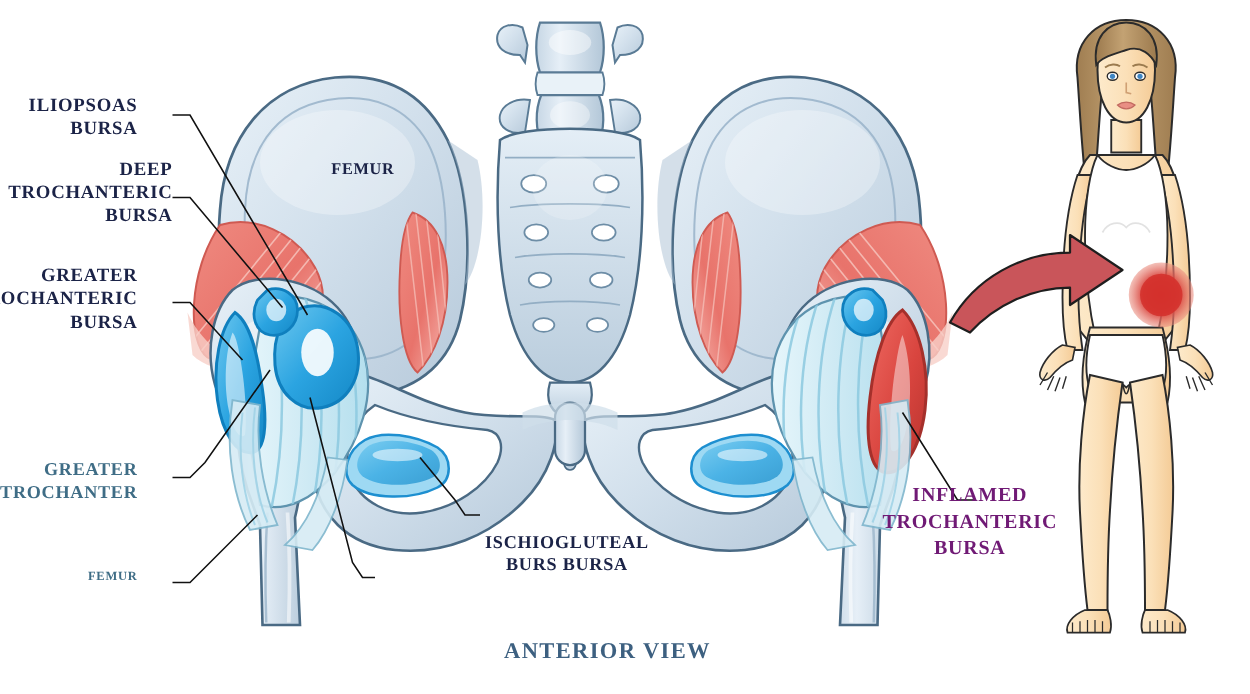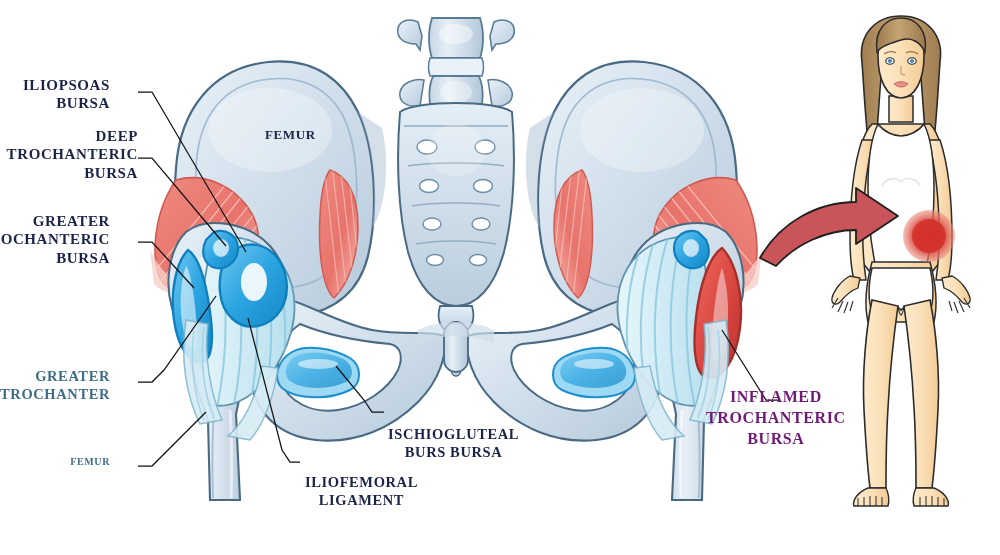--- a/index.html
+++ b/index.html
@@ -422,20 +422,19 @@
 TROCHANTERIC
 BURSA</div>
   <div class="lbl lbl-dark ta-r" id="l-greaterb">GREATER
 TROCHANTERIC
 BURSA</div>
   <div class="lbl lbl-slate ta-r" id="l-greatert">GREATER
 TROCHANTER</div>
   <div class="lbl lbl-slate ta-r" id="l-femur">FEMUR</div>
   <div class="lbl lbl-dark ta-l" id="l-ischio">ISCHIOGLUTEAL
 BURS BURSA</div>
-  <div class="lbl lbl-dark ta-l" id="l-ilio">ILIOFEMORAL
-LIGAMENT</div>
   <div class="lbl lbl-red ta-c" id="l-inflamed">INFLAMED
 TROCHANTERIC
 BURSA</div>
   <div class="lbl lbl-dark ta-c" id="l-ilium">FEMUR</div>
+  <div class="lbl ta-c" id="l-anterior" style="color:#3d6080;">ANTERIOR VIEW</div>
 
 </div>
 
 </body></html>

